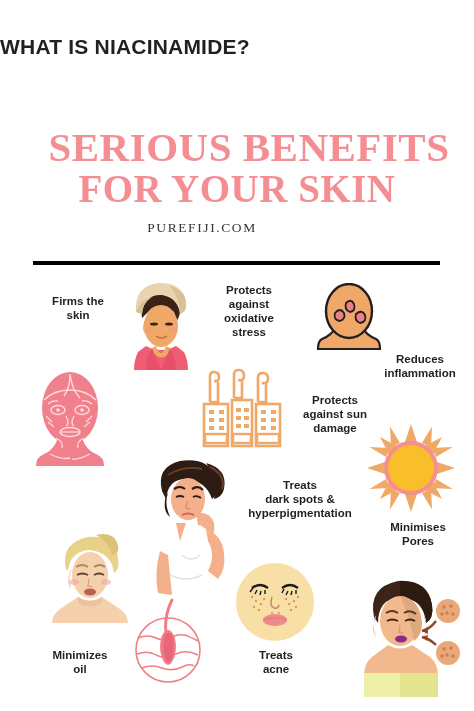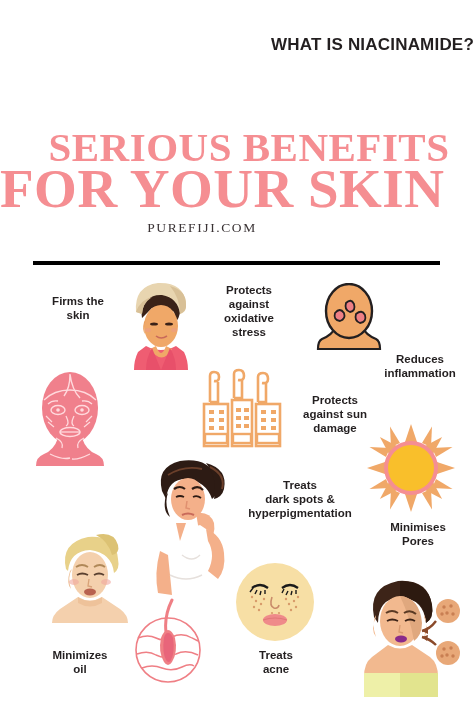--- a/index.html
+++ b/index.html
@@ -17,24 +17,24 @@
     background: #ffffff;
     overflow: hidden;
   }
 
   
   .kicker {
     position: absolute;
     left: 0;
     top: 35px;
     width: 474px;
-    text-align: right;
+    text-align: left;
     font-family: "Liberation Sans", sans-serif;
     font-weight: bold;
-    font-size: 17px;
+    font-size: 21px;
     letter-spacing: 0.2px;
     color: #231f20;
   }
   .big-number {
     position: absolute;
     left: 0;
     top: 52px;
     width: 474px;
     text-align: center;
     font-family: "Liberation Serif", serif;
@@ -54,24 +54,24 @@
     font-size: 41px;
     line-height: 41px;
     letter-spacing: 0.5px;
     color: #f58e92;
   }
   .headline2 {
     position: absolute;
     left: 0;
     top: 168px;
     width: 474px;
-    text-align: left;
+    text-align: center;
     font-family: "Liberation Serif", serif;
     font-weight: bold;
-    font-size: 55px;
+    font-size: 39px;
     line-height: 41px;
     letter-spacing: 0.5px;
     color: #f58e92;
   }
   .site {
     position: absolute;
     left: 0;
     top: 220px;
     width: 404px;
     text-align: center;

